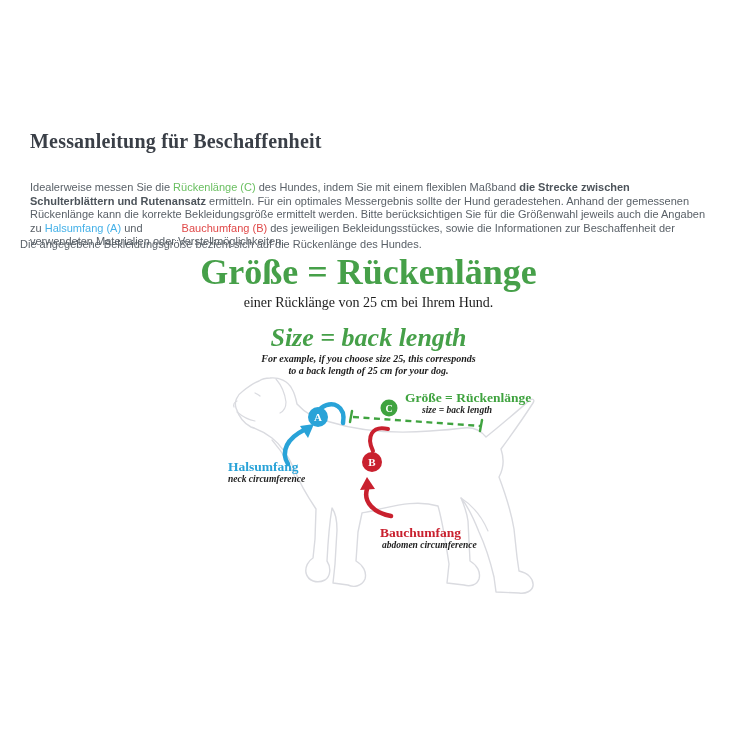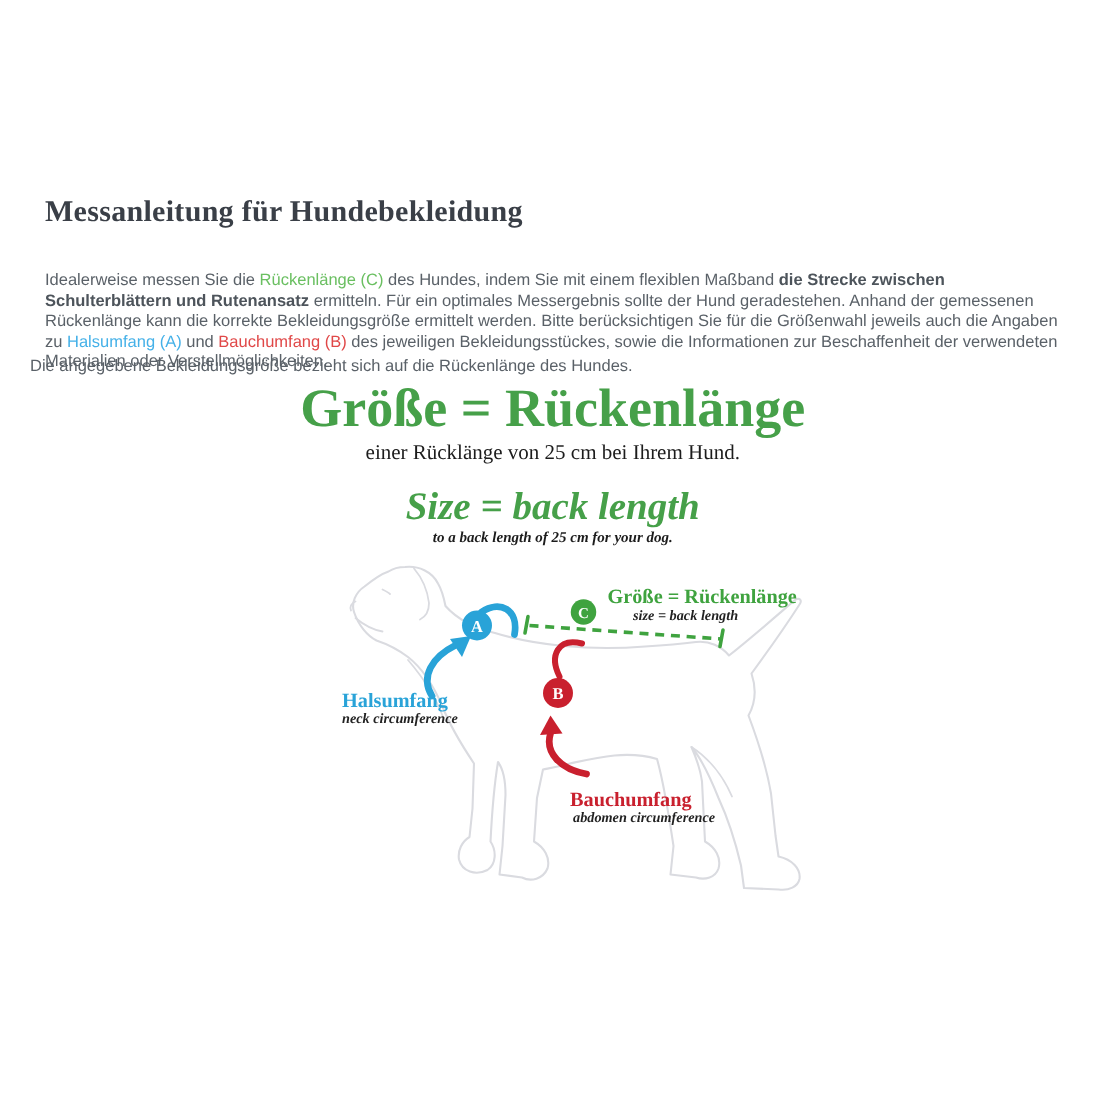--- a/index.html
+++ b/index.html
@@ -19,21 +19,21 @@
   }
 
   p.intro {
     left: 30px; top: 181px; width: 684px; margin: 0;
     font-size: 11px; line-height: 13.6px; color: #5a6168;
   }
   p.intro b { color: #4d545b; }
   .lnk { cursor: pointer; }
   .lnk-green { color: #6abf61; }
   .lnk-blue  { color: #45b1e8; text-align: center; }
-  .lnk-red   { color: #e04848; }
+  .lnk-red   { color: #e04848; margin-left: 36px; }
 
   p.note {
     left: 20px; top: 238px; width: 684px; margin: 0;
     font-size: 11px; line-height: 13.6px; color: #5a6168;
   }
 
   .center-block { left: 0; width: 737px; text-align: center; margin: 0; }
 
   h2.big-green {
     top: 252px; font-family: "Liberation Serif", serif;
@@ -57,35 +57,36 @@
   svg.diagram { left: 0; top: 370px; }
   .dogline { fill: #ffffff; stroke: #dadbe0; stroke-width: 1.4; stroke-linejoin: round; stroke-linecap: round; }
   .dogdetail { fill: none; stroke: #dadbe0; stroke-width: 1.2; stroke-linecap: round; }
   .lbl-bold { font-family: "Liberation Serif", serif; font-weight: bold; font-size: 13.5px; }
   .lbl-it   { font-family: "Liberation Serif", serif; font-style: italic; font-weight: bold; font-size: 9.5px; fill: #222222; }
   .marker-letter { font-family: "Liberation Serif", serif; font-weight: bold; font-size: 11px; fill: #ffffff; text-anchor: middle; }
 </style>
 </head>
 <body>
 
-<h1 class="abs page-title">Messanleitung für Hundebekleidung</h1>
+<h1 class="abs page-title">Messanleitung für Beschaffenheit</h1>
 
 <p class="abs intro"><span>Idealerweise messen Sie die </span><span class="lnk lnk-green">Rückenlänge (C)</span><span> des Hundes, indem Sie mit einem flexiblen Maßband </span><b>die Strecke zwischen Schulterblättern und Rutenansatz</b><span> ermitteln. Für ein optimales Messergebnis sollte der Hund geradestehen. Anhand der gemessenen Rückenlänge kann die korrekte Bekleidungsgröße ermittelt werden. Bitte berücksichtigen Sie für die Größenwahl jeweils auch die Angaben zu </span><span class="lnk lnk-blue">Halsumfang (A)</span><span> und </span><span class="lnk lnk-red">Bauchumfang (B)</span><span> des jeweiligen Bekleidungsstückes, sowie die Informationen zur Beschaffenheit der verwendeten Materialien oder Verstellmöglichkeiten.</span></p>
 
 <p class="abs note">Die angegebene Bekleidungsgröße bezieht sich auf die Rückenlänge des Hundes.</p>
 
 <h2 class="abs center-block big-green">Größe = Rückenlänge</h2>
 
 <div class="abs center-block de-sub">
   <div>einer Rücklänge von 25 cm bei Ihrem Hund.</div>
 </div>
 
 <h3 class="abs center-block en-green">Size = back length</h3>
 
 <div class="abs center-block en-sub">
+  <div>For example, if you choose size 25, this corresponds</div>
   <div>to a back length of 25 cm for your dog.</div>
 </div>
 
 <svg class="abs diagram" width="737" height="245" viewBox="0 370 737 245" xmlns="http://www.w3.org/2000/svg">
 
   <g>
     <path class="dogline" d="
       M 236,408
       C 234,402 237,395 243,391
       C 248,387 253,383 259,381

